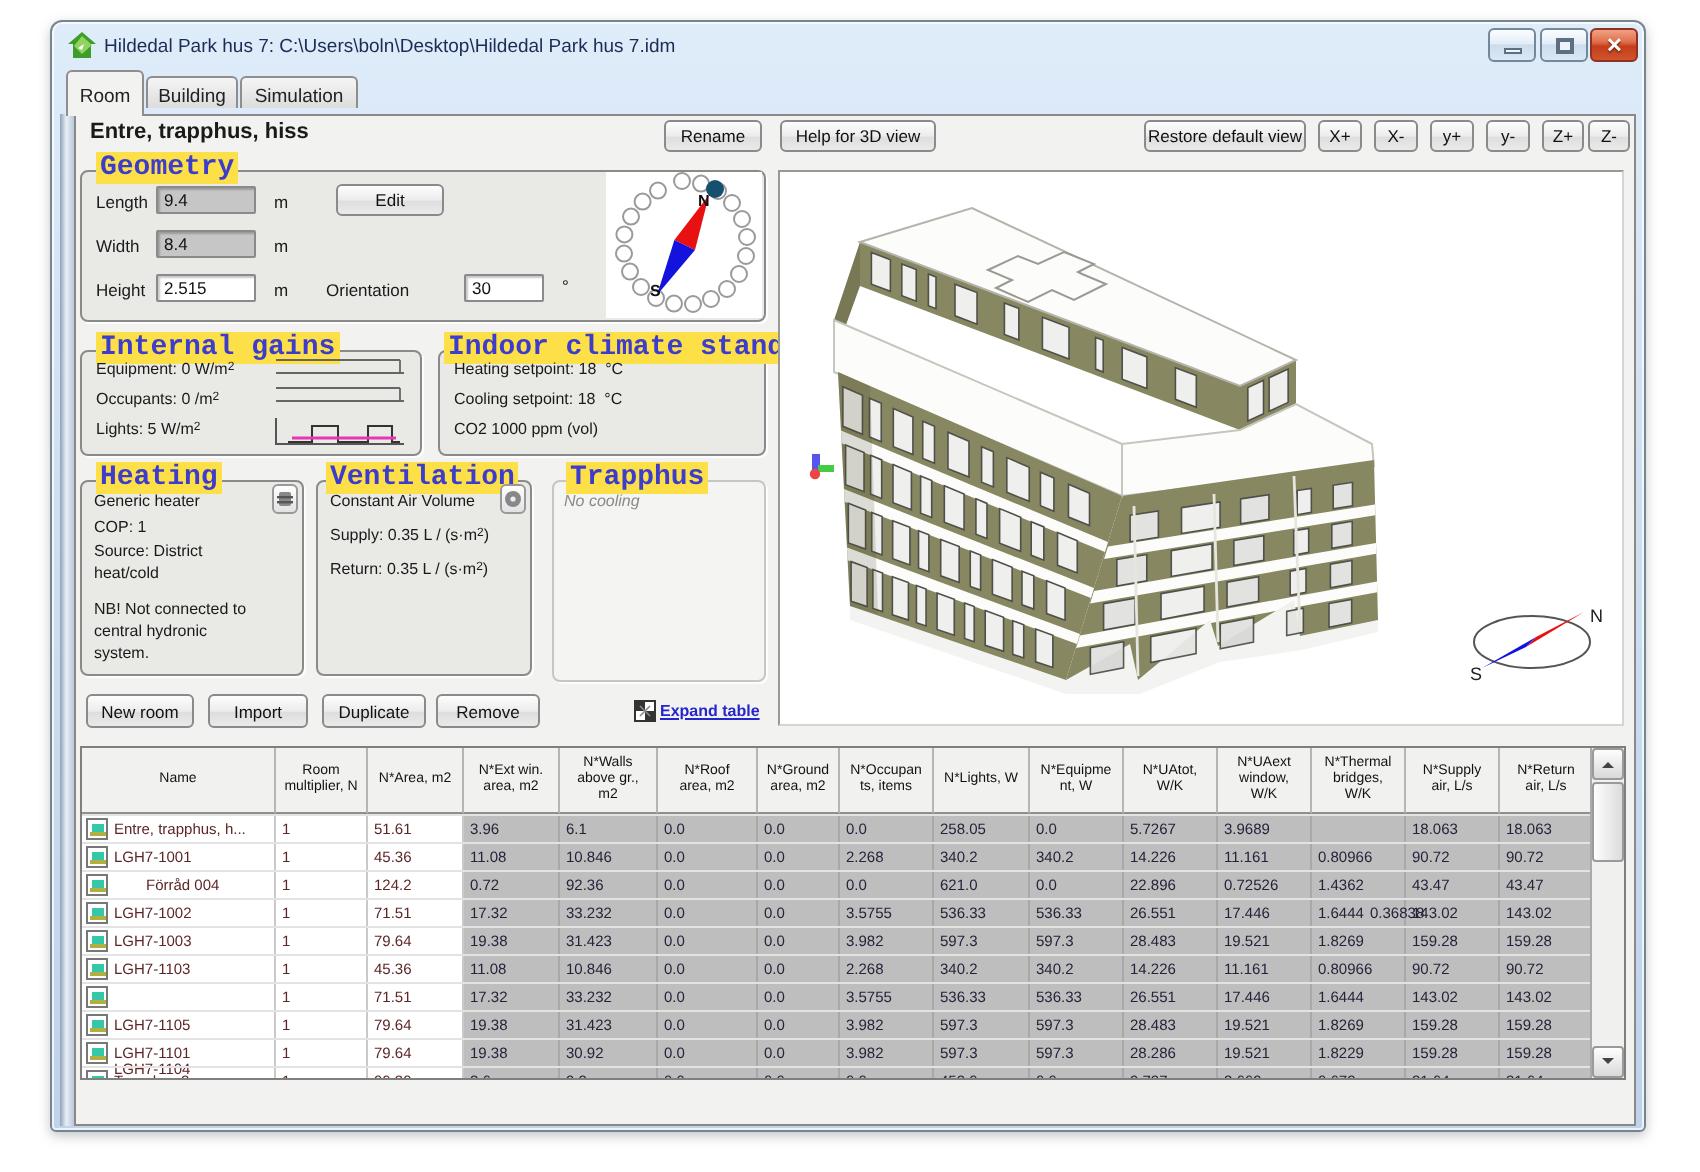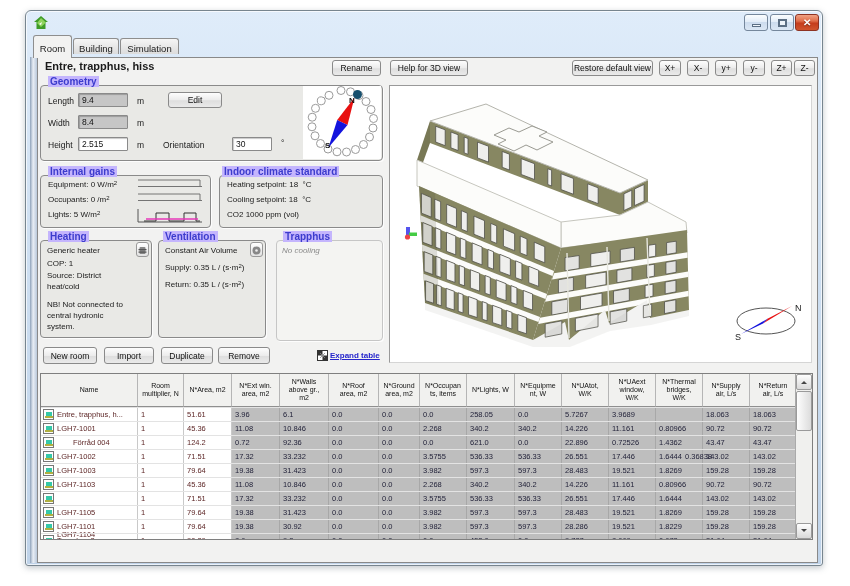--- a/index.html
+++ b/index.html
@@ -30,21 +30,21 @@
   background:linear-gradient(180deg,#f5f5f5,#dcdcdc); border:1px solid #8e8e8e; border-bottom:none;
   border-radius:3px 3px 0 0; text-align:center; padding-top:4px; }
 .tab.active { top:2px; height:23px; background:#f2f2f1; z-index:5; padding-top:7px; }
 
 
 #scrollstrip { left:4px; top:46px; width:7px; height:506px; background:linear-gradient(90deg,#8ea2ba,#e9eef5 45%,#b9c8da); }
 #page { left:11px; top:46px; width:781px; height:506px; background:#f2f2f1; border:1px solid #898989; }
 #pagein { position:relative; width:779px; height:504px; overflow:hidden; }
 
 
-.blab { position:absolute; color:#3c3ccd; font-weight:bold; font-size:10px; background:#c4b5fd; padding:0 2px; }
+.blab { position:absolute; color:#3c3ccd; font-weight:bold; font-size:14px; background:#fde047; padding:0 2px;font-family:Liberation Mono, monospace; }
 .gbox { position:absolute; background:#e9e9e6; border:1px solid #8a8a8a; border-radius:4px; box-shadow:1px 1px 0 #fdfdfd; }
 .btn { position:absolute; background:linear-gradient(180deg,#fdfdfd,#ececec 50%,#dedede 55%,#eaeaea); border:1px solid #8a8a8a; border-radius:3px; font-size:8.5px; color:#111; text-align:center; }
 .lbl { position:absolute; font-size:8.5px; color:#1a1a1a; white-space:nowrap; }
 .fld { position:absolute; border:1px solid #8a8a8a; border-radius:1px; box-shadow:inset 1px 1px 1px rgba(0,0,0,.22); font-size:8.5px; color:#111; padding:1px 3px; white-space:nowrap; }
 .fld.gray { background:#c6c6c6; }
 .fld.white { background:#ffffff; }
 sup { font-size:6px; vertical-align:2px; }
 .smalltxt { position:absolute; font-size:8px; color:#1a1a1a; white-space:nowrap; }
 .icobtn { position:absolute; width:13px; height:15px; border:1px solid #999; border-radius:3px;
   background:linear-gradient(180deg,#fff,#e2e2e2); }
@@ -65,20 +65,21 @@
 </style>
 </head>
 <body>
 <div id="stage">
   <div id="win" class="abs">
     <svg id="title-ico" class="abs" viewBox="0 0 14 14">
       <path d="M7 0 L14 6 L11.5 6 L11.5 13 L2.5 13 L2.5 6 L0 6 Z" fill="#3e9c28"></path>
       <path d="M7 2 L12 6.5 L7 11 L3 7 Z" fill="#8fd45e"></path>
       <path d="M5 8 l3 -2 l-1 3 z" fill="#fff"></path>
     </svg>
+    <div id="title-txt" class="abs">Hildedal Park hus 7: C:\Users\boln\Desktop\Hildedal Park hus 7.idm</div>
     <div id="btn-min" class="capbtn abs">
         <div class="glyph"></div>
       </div>
     <div id="btn-max" class="capbtn abs">
         <div class="glyph"></div>
       </div>
     <div id="btn-close" class="capbtn abs">
         <div class="glyph">✕</div>
       </div>
     <div id="tabstrip" class="abs">

